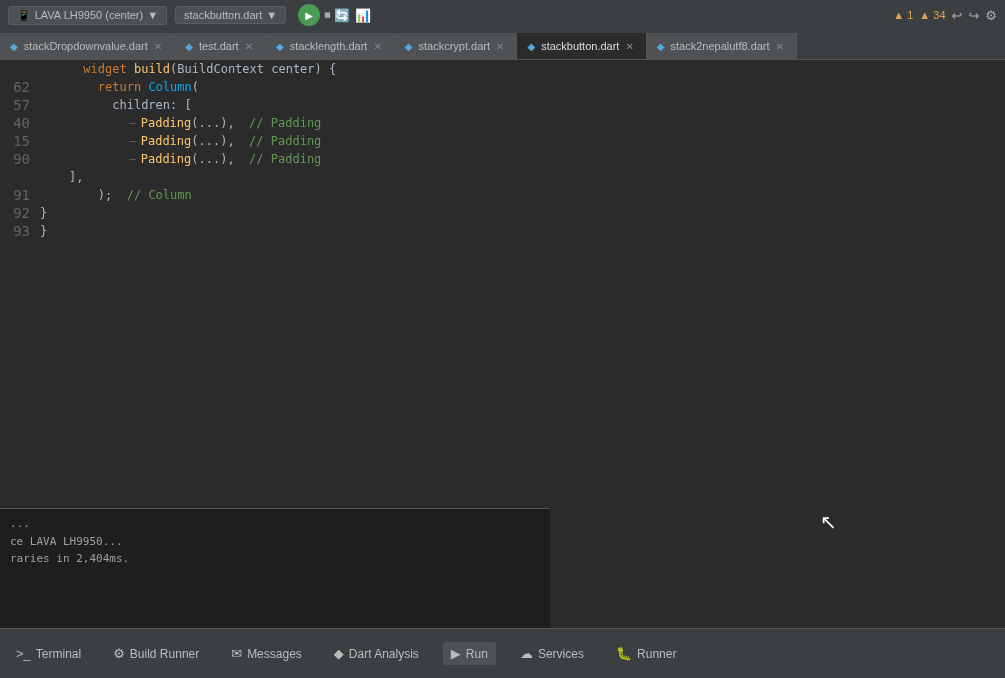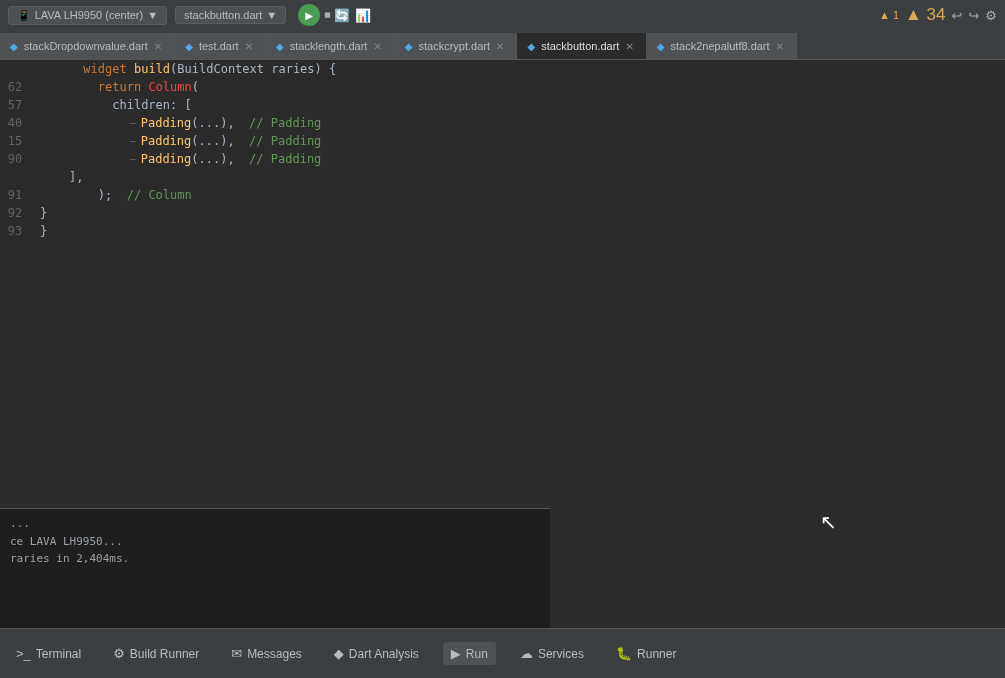--- a/index.html
+++ b/index.html
@@ -119,37 +119,37 @@
     }
 
     .code-line {
       display: flex;
       height: 18px;
       align-items: center;
     }
 
     .line-num {
       width: 40px;
-      text-align: center;
+      text-align: right;
       padding-right: 10px;
       color: #606366;
-      font-size: 12px;
+      font-size: 14px;
       font-family: monospace;
       flex-shrink: 0;
     }
 
     .line-content {
       font-size: 12px;
       font-family: 'Consolas', monospace;
       white-space: pre;
     }
 
     .kw { color: #cc7832; }
     .fn { color: #ffc66d; }
-    .cls { color: #ef4444; }
+    .cls { color: #0ea5e9; }
     .cmt { color: #629755; }
     .sym { color: #a9b7c6; }
 
     
     .fold-icon {
       width: 12px;
       height: 12px;
       display: inline-flex;
       align-items: center;
       justify-content: center;
@@ -240,21 +240,21 @@
     <span>▼</span>
   </div>
   <div class="run-controls">
     <button class="run-btn">▶</button>
     <span style="color:#aaa;font-size:13px;cursor:pointer;">⏹</span>
     <span style="color:#aaa;font-size:13px;cursor:pointer;">🔄</span>
     <span style="color:#aaa;font-size:13px;cursor:pointer;">📊</span>
   </div>
   <div class="top-bar-right">
     <span style="color:#dba857;font-size:11px;">▲ 1</span>
-    <span style="color:#dba857;font-size:17px;">▲ 34</span>
+    <span style="color:#dba857;font-size:11px;">▲ 34</span>
     <span style="color:#aaa;font-size:13px;">↩</span>
     <span style="color:#aaa;font-size:13px;">↪</span>
     <span style="color:#aaa;font-size:13px;">⚙</span>
   </div>
 </div>
 
 <div class="file-tabs">
   <div class="file-tab">
     <span class="dart-icon">◆</span>
     <span>stackDropdownvalue.dart</span>
@@ -284,21 +284,21 @@
     <span class="dart-icon">◆</span>
     <span>stack2nepalutf8.dart</span>
     <span class="close-x">✕</span>
   </div>
 </div>
 
 <div class="code-area">
   <div class="code-line">
     <span class="line-num"></span>
     <span class="line-content">
-      <span class="kw">widget</span> <span class="fn">build</span><span class="sym">(BuildContext raries) {</span>
+      <span class="kw">widget</span> <span class="fn">build</span><span class="sym">(BuildContext center) {</span>
     </span>
   </div>
   <div class="code-line">
     <span class="line-num">62</span>
     <span class="line-content">
       &nbsp;&nbsp;<span class="kw">return</span> <span class="cls">Column</span><span class="sym">(</span>
     </span>
   </div>
   <div class="code-line">
     <span class="line-num">57</span>

